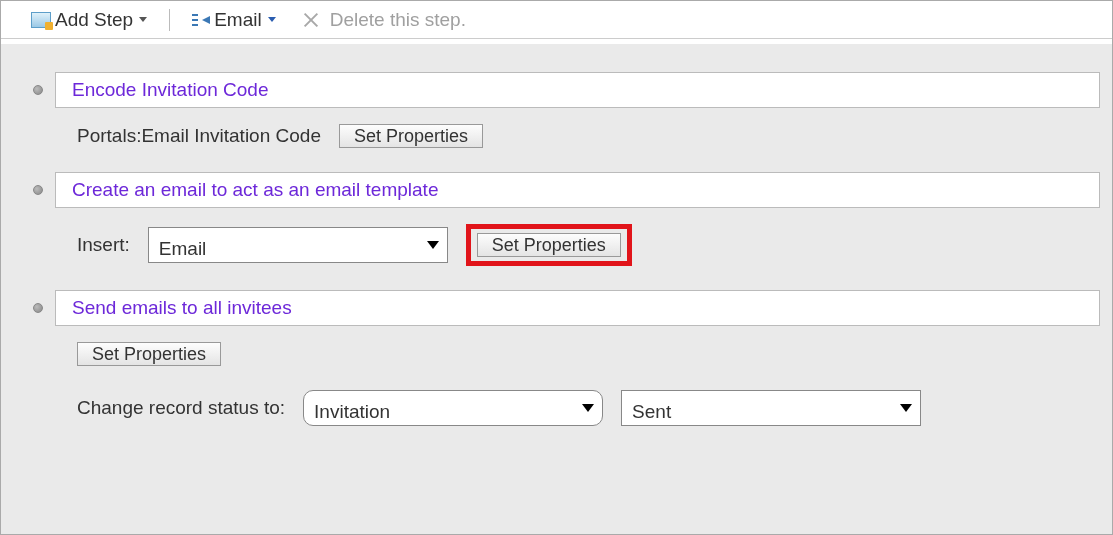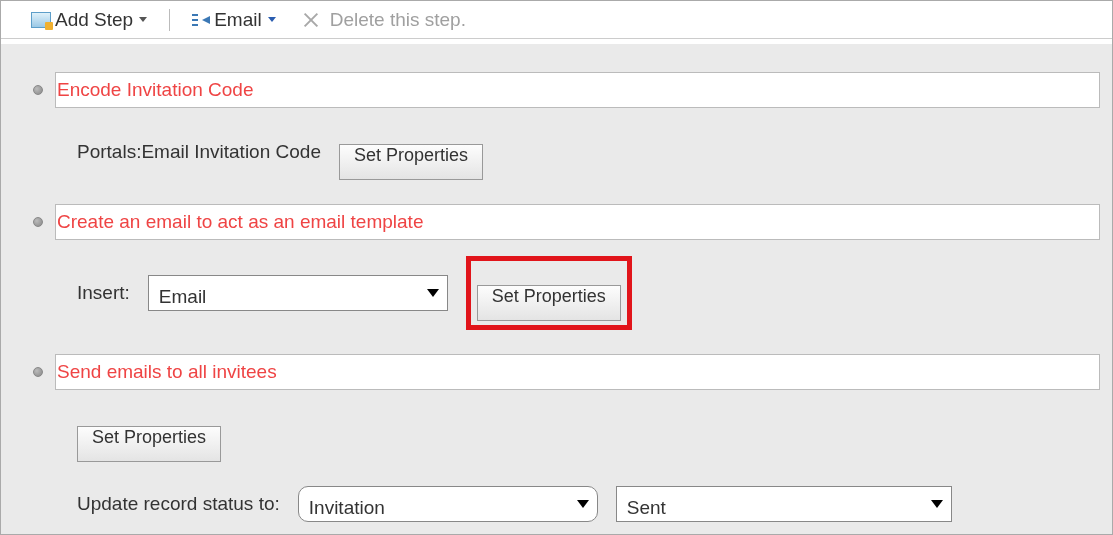--- a/index.html
+++ b/index.html
@@ -69,23 +69,23 @@
     border-radius: 50%;
     background: radial-gradient(circle at 35% 35%, #bbb, #888);
     flex: none;
     margin-left: 20px;
   }
   .title-input {
     flex: 1;
     height: 36px;
     border: 1px solid #bbb;
     background: #fff;
-    padding: 0 1px;
+    padding: 0 16px;
     font-size: 19px;
-    color: #ef4444;
+    color: #6d28d9;
     outline: none;
   }
   .detail-row {
     display: flex;
     align-items: center;
     gap: 18px;
     margin: 16px 0 24px 64px;
   }
   .label { color: #333; }
   .select {
@@ -101,30 +101,29 @@
   }
   .select .sel-caret {
     position: absolute;
     right: 8px; top: 50%; transform: translateY(-50%);
     width: 0; height: 0;
     border-left: 6px solid transparent;
     border-right: 6px solid transparent;
     border-top: 8px solid #000;
   }
   .btn {
-    height: 36px;
+    height: 24px;
     padding: 0 14px;
     border: 1px solid #999;
     background: linear-gradient(#fdfdfd, #e4e4e4);
     font-size: 18px;
     color: #333;
     cursor: pointer;
     display: inline-flex;
-    align-items: flex-start;
-    margin-top: 20px;
+    align-items: center;
   }
   .highlight-box {
     border: 5px solid #e1141a;
     padding: 4px 6px;
     display: inline-flex;
     align-items: center;
   }
   
   .icon-addstep {
     width: 20px; height: 16px;
@@ -224,26 +223,26 @@
       </div>
       <div class="detail-row">
         <button class="btn">
           <span>Set Properties</span>
         </button>
       </div>
     </div>
 
     <div class="step-block">
       <div class="detail-row">
-        <span class="label">Update record status to:</span>
+        <span class="label">Change record status to:</span>
         <div class="select" style="width:300px;border-radius:10px;">
           <span>Invitation</span>
           <span class="sel-caret"></span>
         </div>
-        <div class="select" style="width:336px;">
+        <div class="select" style="width:300px;">
           <span>Sent</span>
           <span class="sel-caret"></span>
         </div>
       </div>
     </div>
 
   </div>
 </div>
 
 </body></html>

